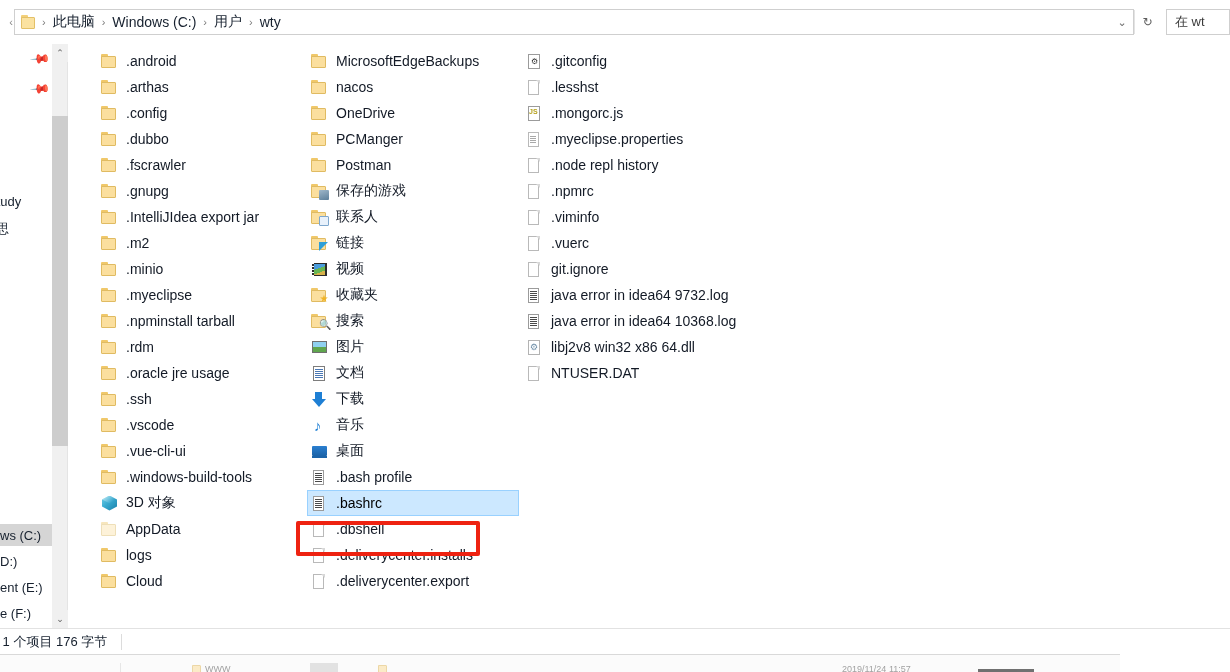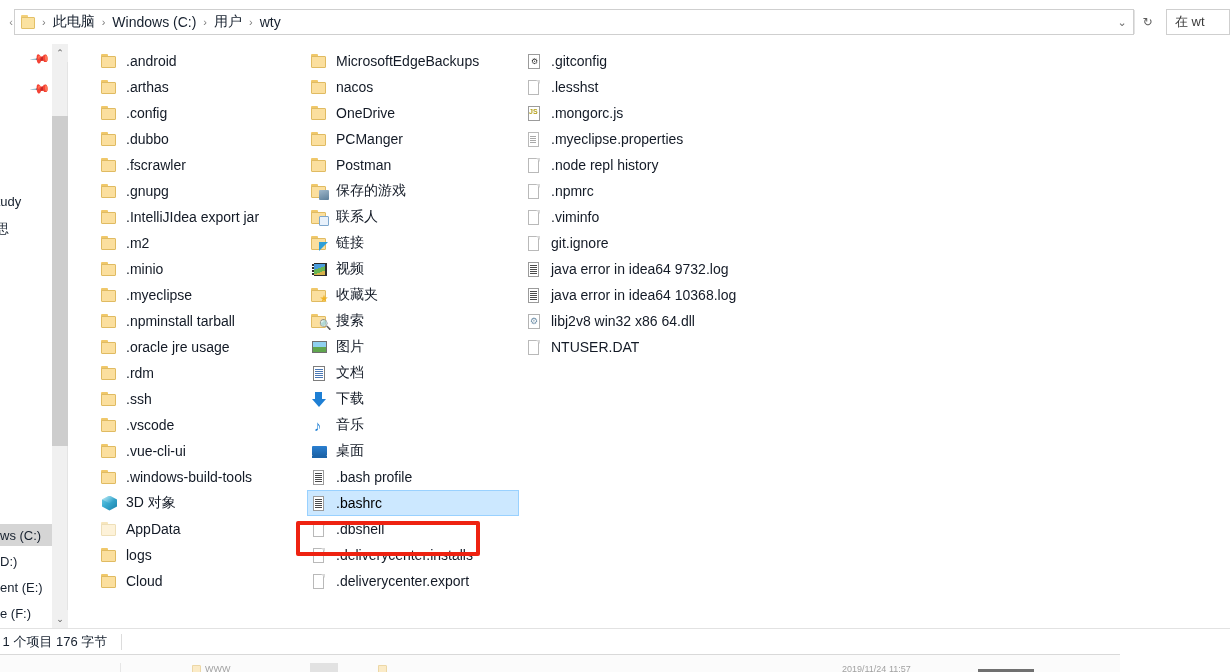--- a/index.html
+++ b/index.html
@@ -353,28 +353,28 @@
             <span class="tab"></span>
             <span class="body"></span>
           </span>
           <span class="label">.npminstall tarball</span>
         </div>
         <div class="file-item">
           <span class="icon ic-folder">
             <span class="tab"></span>
             <span class="body"></span>
           </span>
+          <span class="label">.rdm</span>
+        </div>
+        <div class="file-item">
+          <span class="icon ic-folder">
+            <span class="tab"></span>
+            <span class="body"></span>
+          </span>
           <span class="label">.oracle jre usage</span>
-        </div>
-        <div class="file-item">
-          <span class="icon ic-folder">
-            <span class="tab"></span>
-            <span class="body"></span>
-          </span>
-          <span class="label">.rdm</span>
         </div>
         <div class="file-item">
           <span class="icon ic-folder">
             <span class="tab"></span>
             <span class="body"></span>
           </span>
           <span class="label">.ssh</span>
         </div>
         <div class="file-item">
           <span class="icon ic-folder">
@@ -622,20 +622,27 @@
             <span class="fold"></span>
           </span>
           <span class="label">.npmrc</span>
         </div>
         <div class="file-item">
           <span class="icon ic-doc">
             <span class="page"></span>
             <span class="fold"></span>
           </span>
           <span class="label">.viminfo</span>
+        </div>
+        <div class="file-item">
+          <span class="icon ic-doc">
+            <span class="page"></span>
+            <span class="fold"></span>
+          </span>
+          <span class="label">.vuerc</span>
         </div>
         <div class="file-item">
           <span class="icon ic-doc">
             <span class="page"></span>
             <span class="fold"></span>
           </span>
           <span class="label">git.ignore</span>
         </div>
         <div class="file-item">
           <span class="icon ic-textdoc">

